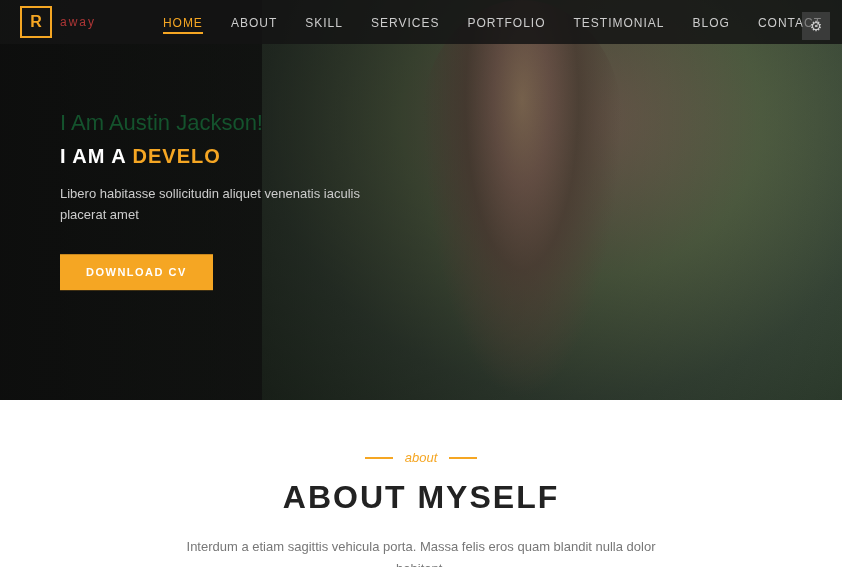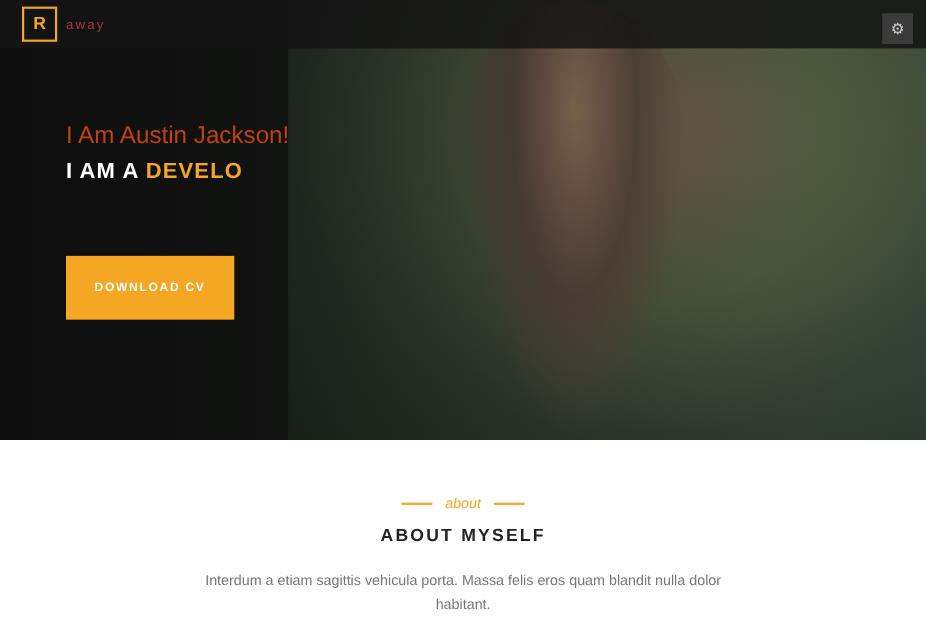--- a/index.html
+++ b/index.html
@@ -108,21 +108,21 @@
       font-size: 14px;
     }
     .hero-content {
       position: absolute;
       left: 60px; top: 50%;
       transform: translateY(-50%);
       z-index: 5;
       max-width: 320px;
     }
     .hero-name {
-      color: #c2410c;
+      color: #14532d;
       font-size: 22px;
       font-weight: 400;
       margin-bottom: 8px;
     }
     .hero-title {
       color: #fff;
       font-size: 20px;
       font-weight: 900;
       text-transform: uppercase;
       letter-spacing: 1px;
@@ -135,21 +135,21 @@
     .hero-desc {
       color: #ccc;
       font-size: 13px;
       line-height: 1.6;
       margin-bottom: 28px;
     }
     .btn-download {
       background: #f5a623;
       color: #fff;
       border: none;
-      padding: 23px 26px;
+      padding: 12px 26px;
       font-size: 11px;
       font-weight: 700;
       letter-spacing: 1.5px;
       text-transform: uppercase;
       cursor: pointer;
     }
 
     
     .about-section {
       background: #fff;
@@ -168,21 +168,21 @@
       height: 2px;
       background: #f5a623;
       display: inline-block;
     }
     .tag-label {
       color: #f5a623;
       font-size: 13px;
       font-style: italic;
     }
     .section-title {
-      font-size: 16px;
+      font-size: 32px;
       font-weight: 700;
       color: #222;
       text-transform: uppercase;
       letter-spacing: 2px;
       margin-bottom: 20px;
     }
     .section-desc {
       color: #777;
       font-size: 13px;
       line-height: 1.7;
@@ -195,38 +195,64 @@
 
 <div class="hero">
 
   <nav class="navbar">
     <div class="logo-box">
       <div class="logo-icon">
         <span>R</span>
       </div>
       <span class="logo-text">away</span>
     </div>
+    <ul class="nav-links">
+      <li class="active">
+        <a href="#">HOME</a>
+      </li>
+      <li>
+        <a href="#">ABOUT</a>
+      </li>
+      <li>
+        <a href="#">SKILL</a>
+      </li>
+      <li>
+        <a href="#">SERVICES</a>
+      </li>
+      <li>
+        <a href="#">PORTFOLIO</a>
+      </li>
+      <li>
+        <a href="#">TESTIMONIAL</a>
+      </li>
+      <li>
+        <a href="#">BLOG</a>
+      </li>
+      <li>
+        <a href="#">CONTACT</a>
+      </li>
+    </ul>
   </nav>
 
   <div class="hero-bg"></div>
   <div class="hero-photo"></div>
   <div class="hero-overlay"></div>
 
   <button class="gear-btn">
     <span>⚙</span>
   </button>
 
   <div class="hero-content">
     <p class="hero-name">I Am Austin Jackson!</p>
     <h1 class="hero-title">
       <span>I AM A</span>
       <span class="highlight">DEVELO</span>
     </h1>
     <p class="hero-desc">
-      <br>
+      <span>Libero habitasse sollicitudin aliquet venenatis iaculis placerat amet</span><br>
     </p>
     <button class="btn-download">DOWNLOAD CV</button>
   </div>
 </div>
 
 <div class="about-section">
   <div class="section-tag">
     <span class="tag-line"></span>
     <span class="tag-label">about</span>
     <span class="tag-line"></span>

